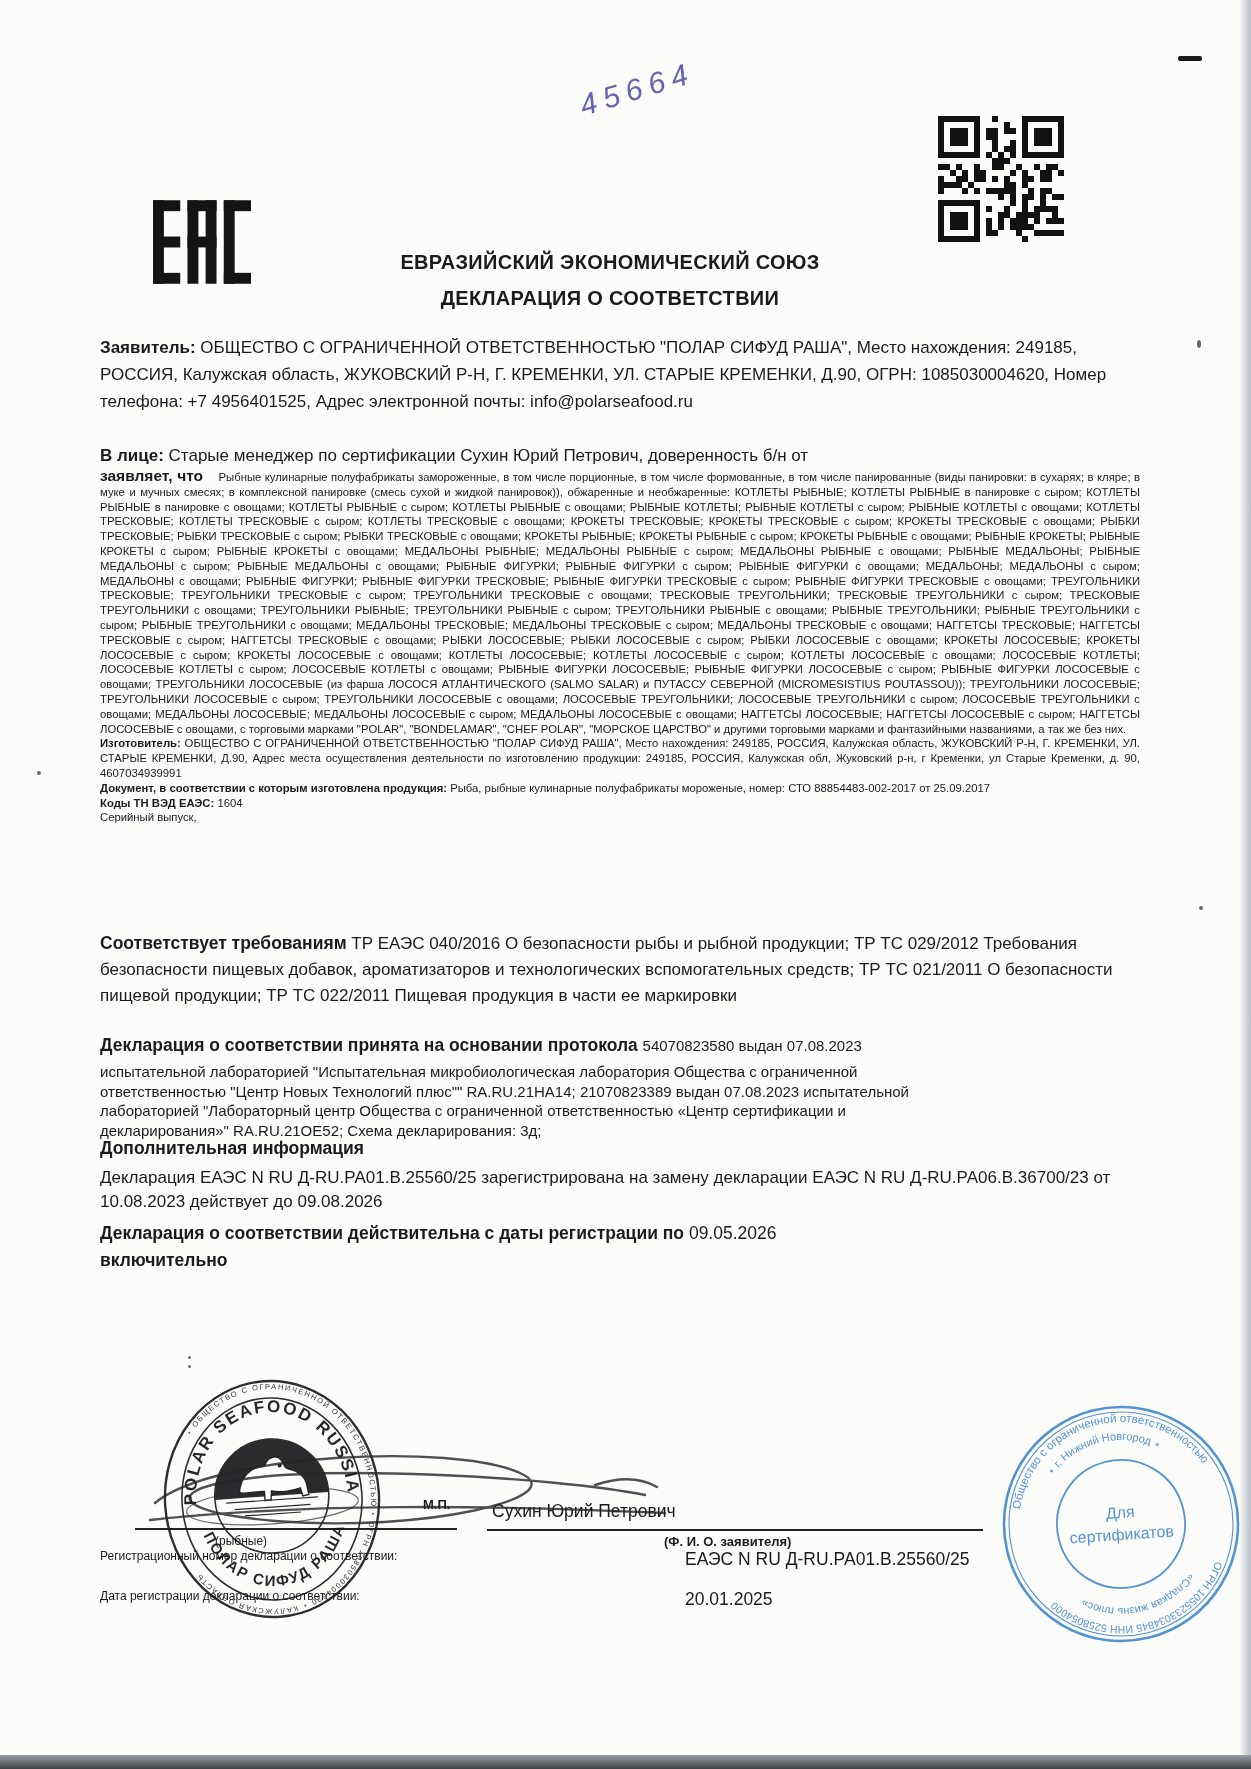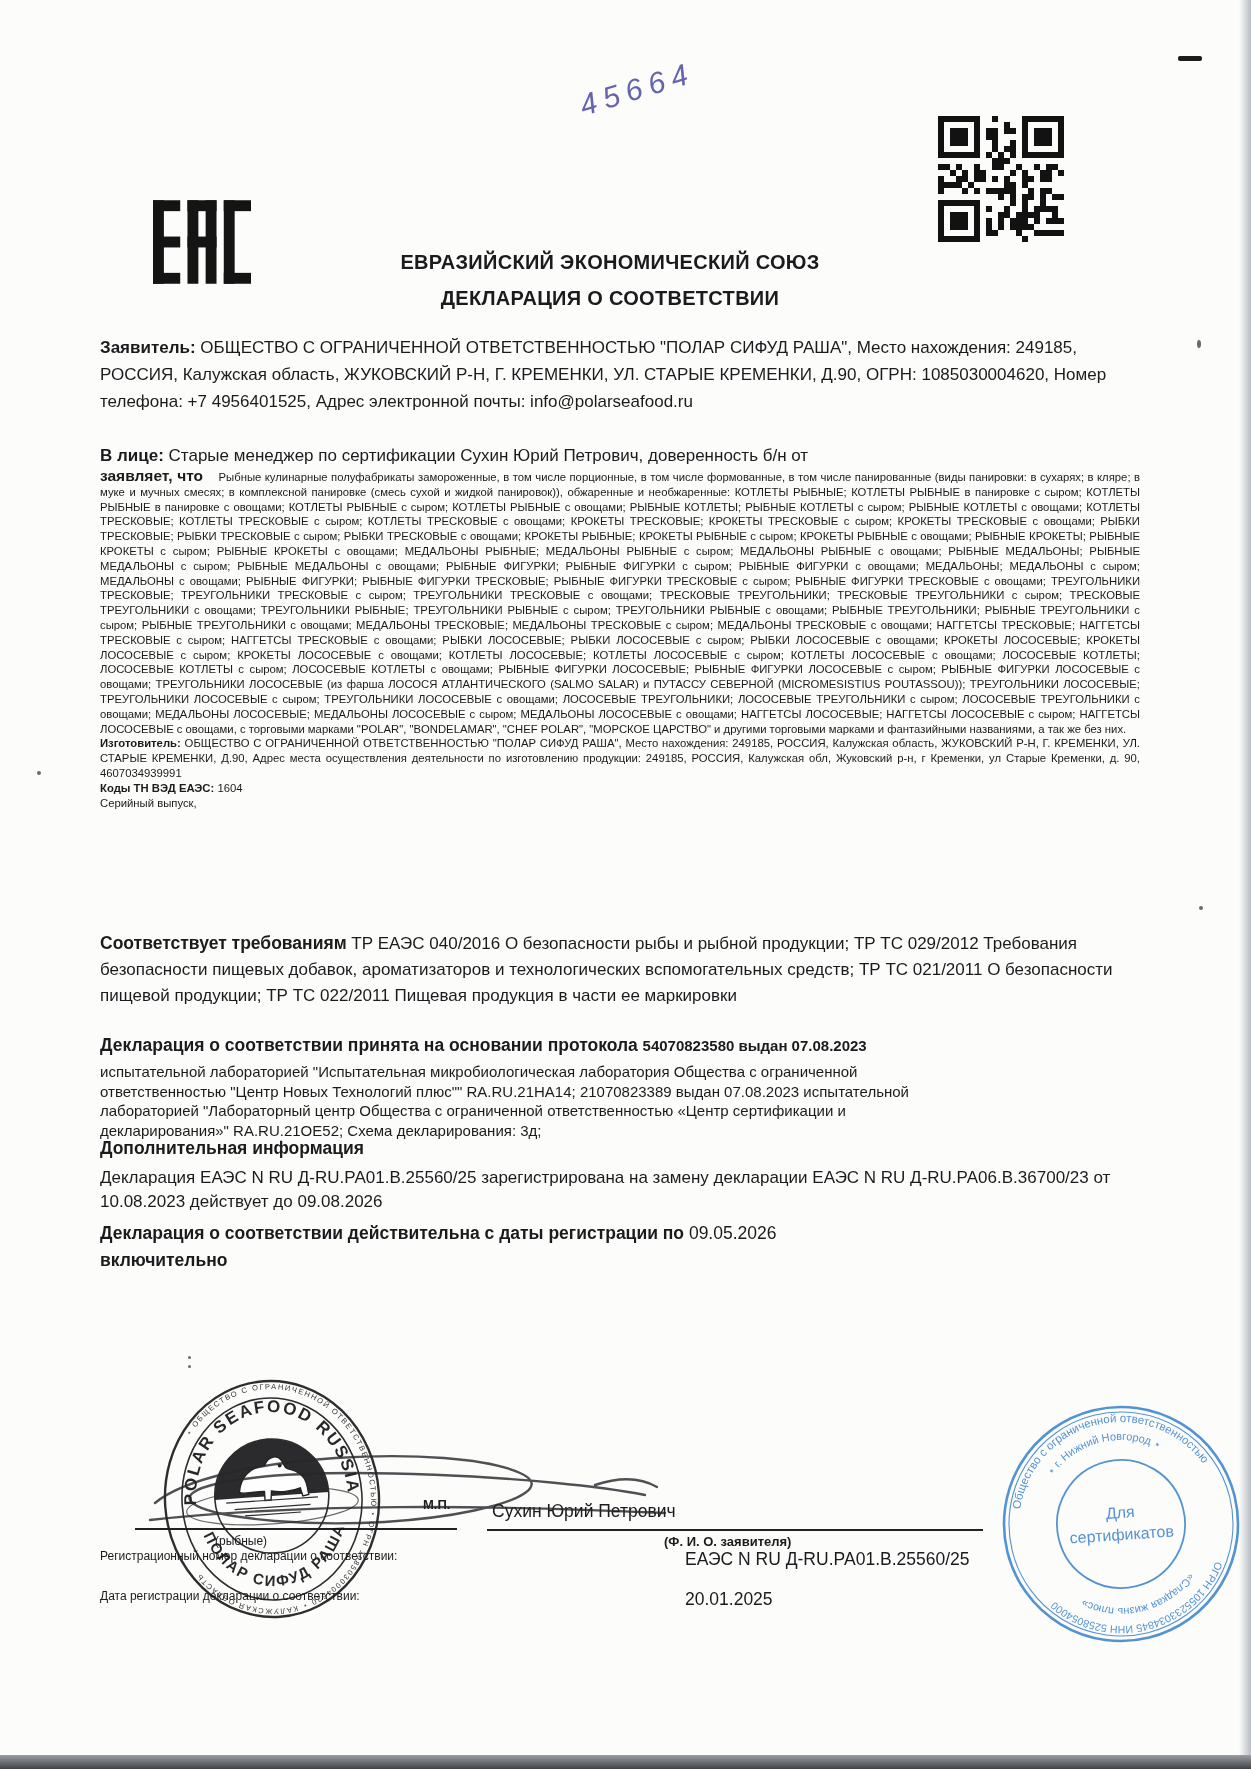--- a/index.html
+++ b/index.html
@@ -18,21 +18,21 @@
   
   .para{left:100px;width:1048px;font-size:17px;line-height:27px;}
   #applicant{top:334px;}
   #representative{top:442px;}
   #declares{left:100px;top:469px;width:1040px;font-size:11.3px;line-height:14.8px;text-align:justify;}
   #declares .big-lbl{font-size:15.5px;font-weight:bold;padding-right:12px;}
   #compliance{top:930px;line-height:26px;}
   #compliance .lbl{font-size:17.5px;}
   #protocol{top:1032px;}
   #protocol .lbl{font-size:17.5px;}
-  #protocol .intro{font-size:15px;font-weight:bold;}
+  #protocol .intro{font-size:15px;}
   #protocol .body-line{font-size:15px;line-height:19.5px;}
   #protocol .first-line{margin-bottom:3px;}
   #additional-heading{left:100px;top:1138px;font-size:17.5px;font-weight:bold;}
   #additional-text{left:100px;top:1166px;width:1048px;font-size:17px;line-height:23.5px;}
   #validity{left:100px;top:1220px;width:1048px;font-size:17.5px;line-height:27px;font-weight:bold;}
   #validity .date{font-weight:normal;}
   
   .formline{height:2px;background:#222;}
   #sig-line-left{left:135px;top:1528px;width:322px;}
   #name-line{left:487px;top:1529px;width:496px;}
@@ -324,20 +324,24 @@
   <div class="abs" id="declares">
     <div>
       <span class="big-lbl">заявляет, что</span>
       <span>Рыбные кулинарные полуфабрикаты замороженные, в том числе порционные, в том числе формованные, в том числе панированные (виды панировки: в сухарях; в кляре; в муке и мучных смесях; в комплексной панировке (смесь сухой и жидкой панировок)), обжаренные и необжаренные: КОТЛЕТЫ РЫБНЫЕ; КОТЛЕТЫ РЫБНЫЕ в панировке с сыром; КОТЛЕТЫ РЫБНЫЕ в панировке с овощами; КОТЛЕТЫ РЫБНЫЕ с сыром; КОТЛЕТЫ РЫБНЫЕ с овощами; РЫБНЫЕ КОТЛЕТЫ; РЫБНЫЕ КОТЛЕТЫ с сыром; РЫБНЫЕ КОТЛЕТЫ с овощами; КОТЛЕТЫ ТРЕСКОВЫЕ; КОТЛЕТЫ ТРЕСКОВЫЕ с сыром; КОТЛЕТЫ ТРЕСКОВЫЕ с овощами; КРОКЕТЫ ТРЕСКОВЫЕ; КРОКЕТЫ ТРЕСКОВЫЕ с сыром; КРОКЕТЫ ТРЕСКОВЫЕ с овощами; РЫБКИ ТРЕСКОВЫЕ; РЫБКИ ТРЕСКОВЫЕ с сыром; РЫБКИ ТРЕСКОВЫЕ с овощами; КРОКЕТЫ РЫБНЫЕ; КРОКЕТЫ РЫБНЫЕ с сыром; КРОКЕТЫ РЫБНЫЕ с овощами; РЫБНЫЕ КРОКЕТЫ; РЫБНЫЕ КРОКЕТЫ с сыром; РЫБНЫЕ КРОКЕТЫ с овощами; МЕДАЛЬОНЫ РЫБНЫЕ; МЕДАЛЬОНЫ РЫБНЫЕ с сыром; МЕДАЛЬОНЫ РЫБНЫЕ с овощами; РЫБНЫЕ МЕДАЛЬОНЫ; РЫБНЫЕ МЕДАЛЬОНЫ с сыром; РЫБНЫЕ МЕДАЛЬОНЫ с овощами; РЫБНЫЕ ФИГУРКИ; РЫБНЫЕ ФИГУРКИ с сыром; РЫБНЫЕ ФИГУРКИ с овощами; МЕДАЛЬОНЫ; МЕДАЛЬОНЫ с сыром; МЕДАЛЬОНЫ с овощами; РЫБНЫЕ ФИГУРКИ; РЫБНЫЕ ФИГУРКИ ТРЕСКОВЫЕ; РЫБНЫЕ ФИГУРКИ ТРЕСКОВЫЕ с сыром; РЫБНЫЕ ФИГУРКИ ТРЕСКОВЫЕ с овощами; ТРЕУГОЛЬНИКИ ТРЕСКОВЫЕ; ТРЕУГОЛЬНИКИ ТРЕСКОВЫЕ с сыром; ТРЕУГОЛЬНИКИ ТРЕСКОВЫЕ с овощами; ТРЕСКОВЫЕ ТРЕУГОЛЬНИКИ; ТРЕСКОВЫЕ ТРЕУГОЛЬНИКИ с сыром; ТРЕСКОВЫЕ ТРЕУГОЛЬНИКИ с овощами; ТРЕУГОЛЬНИКИ РЫБНЫЕ; ТРЕУГОЛЬНИКИ РЫБНЫЕ с сыром; ТРЕУГОЛЬНИКИ РЫБНЫЕ с овощами; РЫБНЫЕ ТРЕУГОЛЬНИКИ; РЫБНЫЕ ТРЕУГОЛЬНИКИ с сыром; РЫБНЫЕ ТРЕУГОЛЬНИКИ с овощами; МЕДАЛЬОНЫ ТРЕСКОВЫЕ; МЕДАЛЬОНЫ ТРЕСКОВЫЕ с сыром; МЕДАЛЬОНЫ ТРЕСКОВЫЕ с овощами; НАГГЕТСЫ ТРЕСКОВЫЕ; НАГГЕТСЫ ТРЕСКОВЫЕ с сыром; НАГГЕТСЫ ТРЕСКОВЫЕ с овощами; РЫБКИ ЛОСОСЕВЫЕ; РЫБКИ ЛОСОСЕВЫЕ с сыром; РЫБКИ ЛОСОСЕВЫЕ с овощами; КРОКЕТЫ ЛОСОСЕВЫЕ; КРОКЕТЫ ЛОСОСЕВЫЕ с сыром; КРОКЕТЫ ЛОСОСЕВЫЕ с овощами; КОТЛЕТЫ ЛОСОСЕВЫЕ; КОТЛЕТЫ ЛОСОСЕВЫЕ с сыром; КОТЛЕТЫ ЛОСОСЕВЫЕ с овощами; ЛОСОСЕВЫЕ КОТЛЕТЫ; ЛОСОСЕВЫЕ КОТЛЕТЫ с сыром; ЛОСОСЕВЫЕ КОТЛЕТЫ с овощами; РЫБНЫЕ ФИГУРКИ ЛОСОСЕВЫЕ; РЫБНЫЕ ФИГУРКИ ЛОСОСЕВЫЕ с сыром; РЫБНЫЕ ФИГУРКИ ЛОСОСЕВЫЕ с овощами; ТРЕУГОЛЬНИКИ ЛОСОСЕВЫЕ (из фарша ЛОСОСЯ АТЛАНТИЧЕСКОГО (SALMO SALAR) и ПУТАССУ СЕВЕРНОЙ (MICROMESISTIUS POUTASSOU)); ТРЕУГОЛЬНИКИ ЛОСОСЕВЫЕ; ТРЕУГОЛЬНИКИ ЛОСОСЕВЫЕ с сыром; ТРЕУГОЛЬНИКИ ЛОСОСЕВЫЕ с овощами; ЛОСОСЕВЫЕ ТРЕУГОЛЬНИКИ; ЛОСОСЕВЫЕ ТРЕУГОЛЬНИКИ с сыром; ЛОСОСЕВЫЕ ТРЕУГОЛЬНИКИ с овощами; МЕДАЛЬОНЫ ЛОСОСЕВЫЕ; МЕДАЛЬОНЫ ЛОСОСЕВЫЕ с сыром; МЕДАЛЬОНЫ ЛОСОСЕВЫЕ с овощами; НАГГЕТСЫ ЛОСОСЕВЫЕ; НАГГЕТСЫ ЛОСОСЕВЫЕ с сыром; НАГГЕТСЫ ЛОСОСЕВЫЕ с овощами, с торговыми марками "POLAR", "BONDELAMAR", "CHEF POLAR", "МОРСКОЕ ЦАРСТВО" и другими торговыми марками и фантазийными названиями, а так же без них.</span>
     </div>
     <div>
       <span class="b">Изготовитель:</span>
       <span>ОБЩЕСТВО С ОГРАНИЧЕННОЙ ОТВЕТСТВЕННОСТЬЮ "ПОЛАР СИФУД РАША", Место нахождения: 249185, РОССИЯ, Калужская область, ЖУКОВСКИЙ Р-Н, Г. КРЕМЕНКИ, УЛ. СТАРЫЕ КРЕМЕНКИ, Д.90, Адрес места осуществления деятельности по изготовлению продукции: 249185, РОССИЯ, Калужская обл, Жуковский р-н, г Кременки, ул Старые Кременки, д. 90, 4607034939991</span>
     </div>
     <div>
+      <span class="b">Документ, в соответствии с которым изготовлена продукция:</span>
+      <span>Рыба, рыбные кулинарные полуфабрикаты мороженые, номер: СТО 88854483-002-2017 от 25.09.2017</span>
+    </div>
+    <div>
       <span class="b">Коды ТН ВЭД ЕАЭС:</span>
       <span>1604</span>
     </div>
     <div>Серийный выпуск,</div>
   </div>
 
   <div class="abs para" id="compliance">
     <span class="b lbl">Соответствует требованиям</span>
     <span>ТР ЕАЭС 040/2016 О безопасности рыбы и рыбной продукции; ТР ТС 029/2012 Требования безопасности пищевых добавок, ароматизаторов и технологических вспомогательных средств; ТР ТС 021/2011 О безопасности пищевой продукции; ТР ТС 022/2011 Пищевая продукция в части ее маркировки</span>
   </div>

